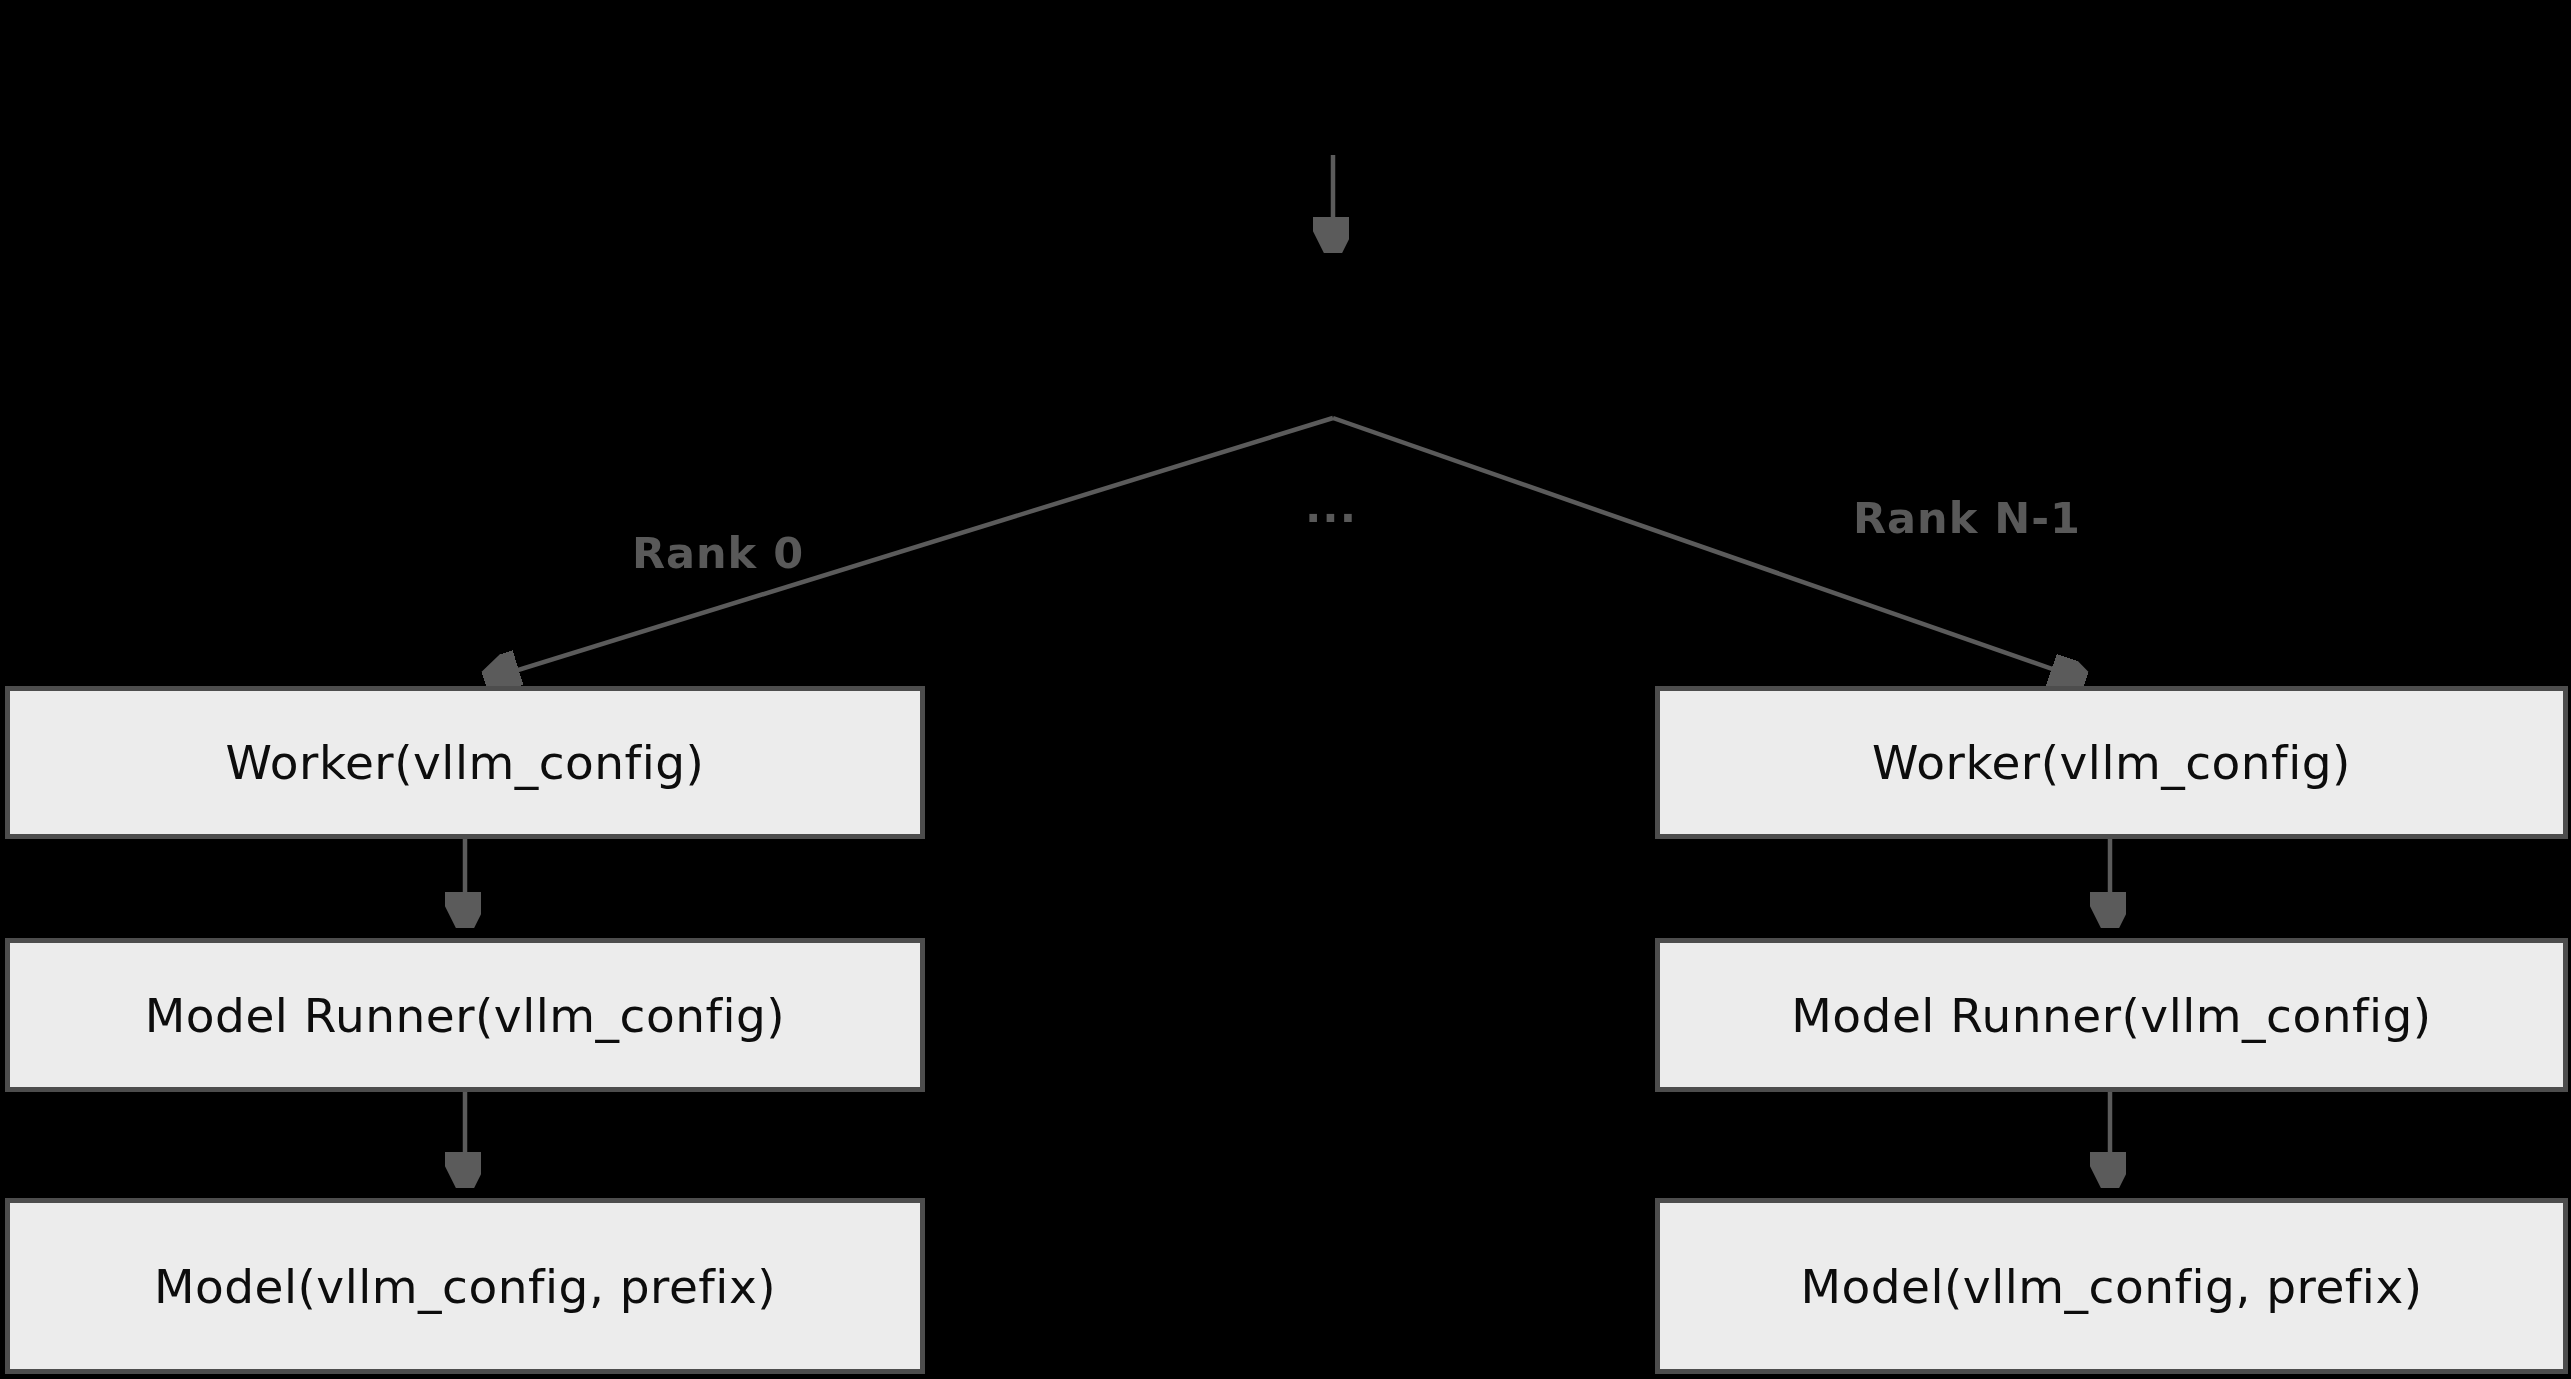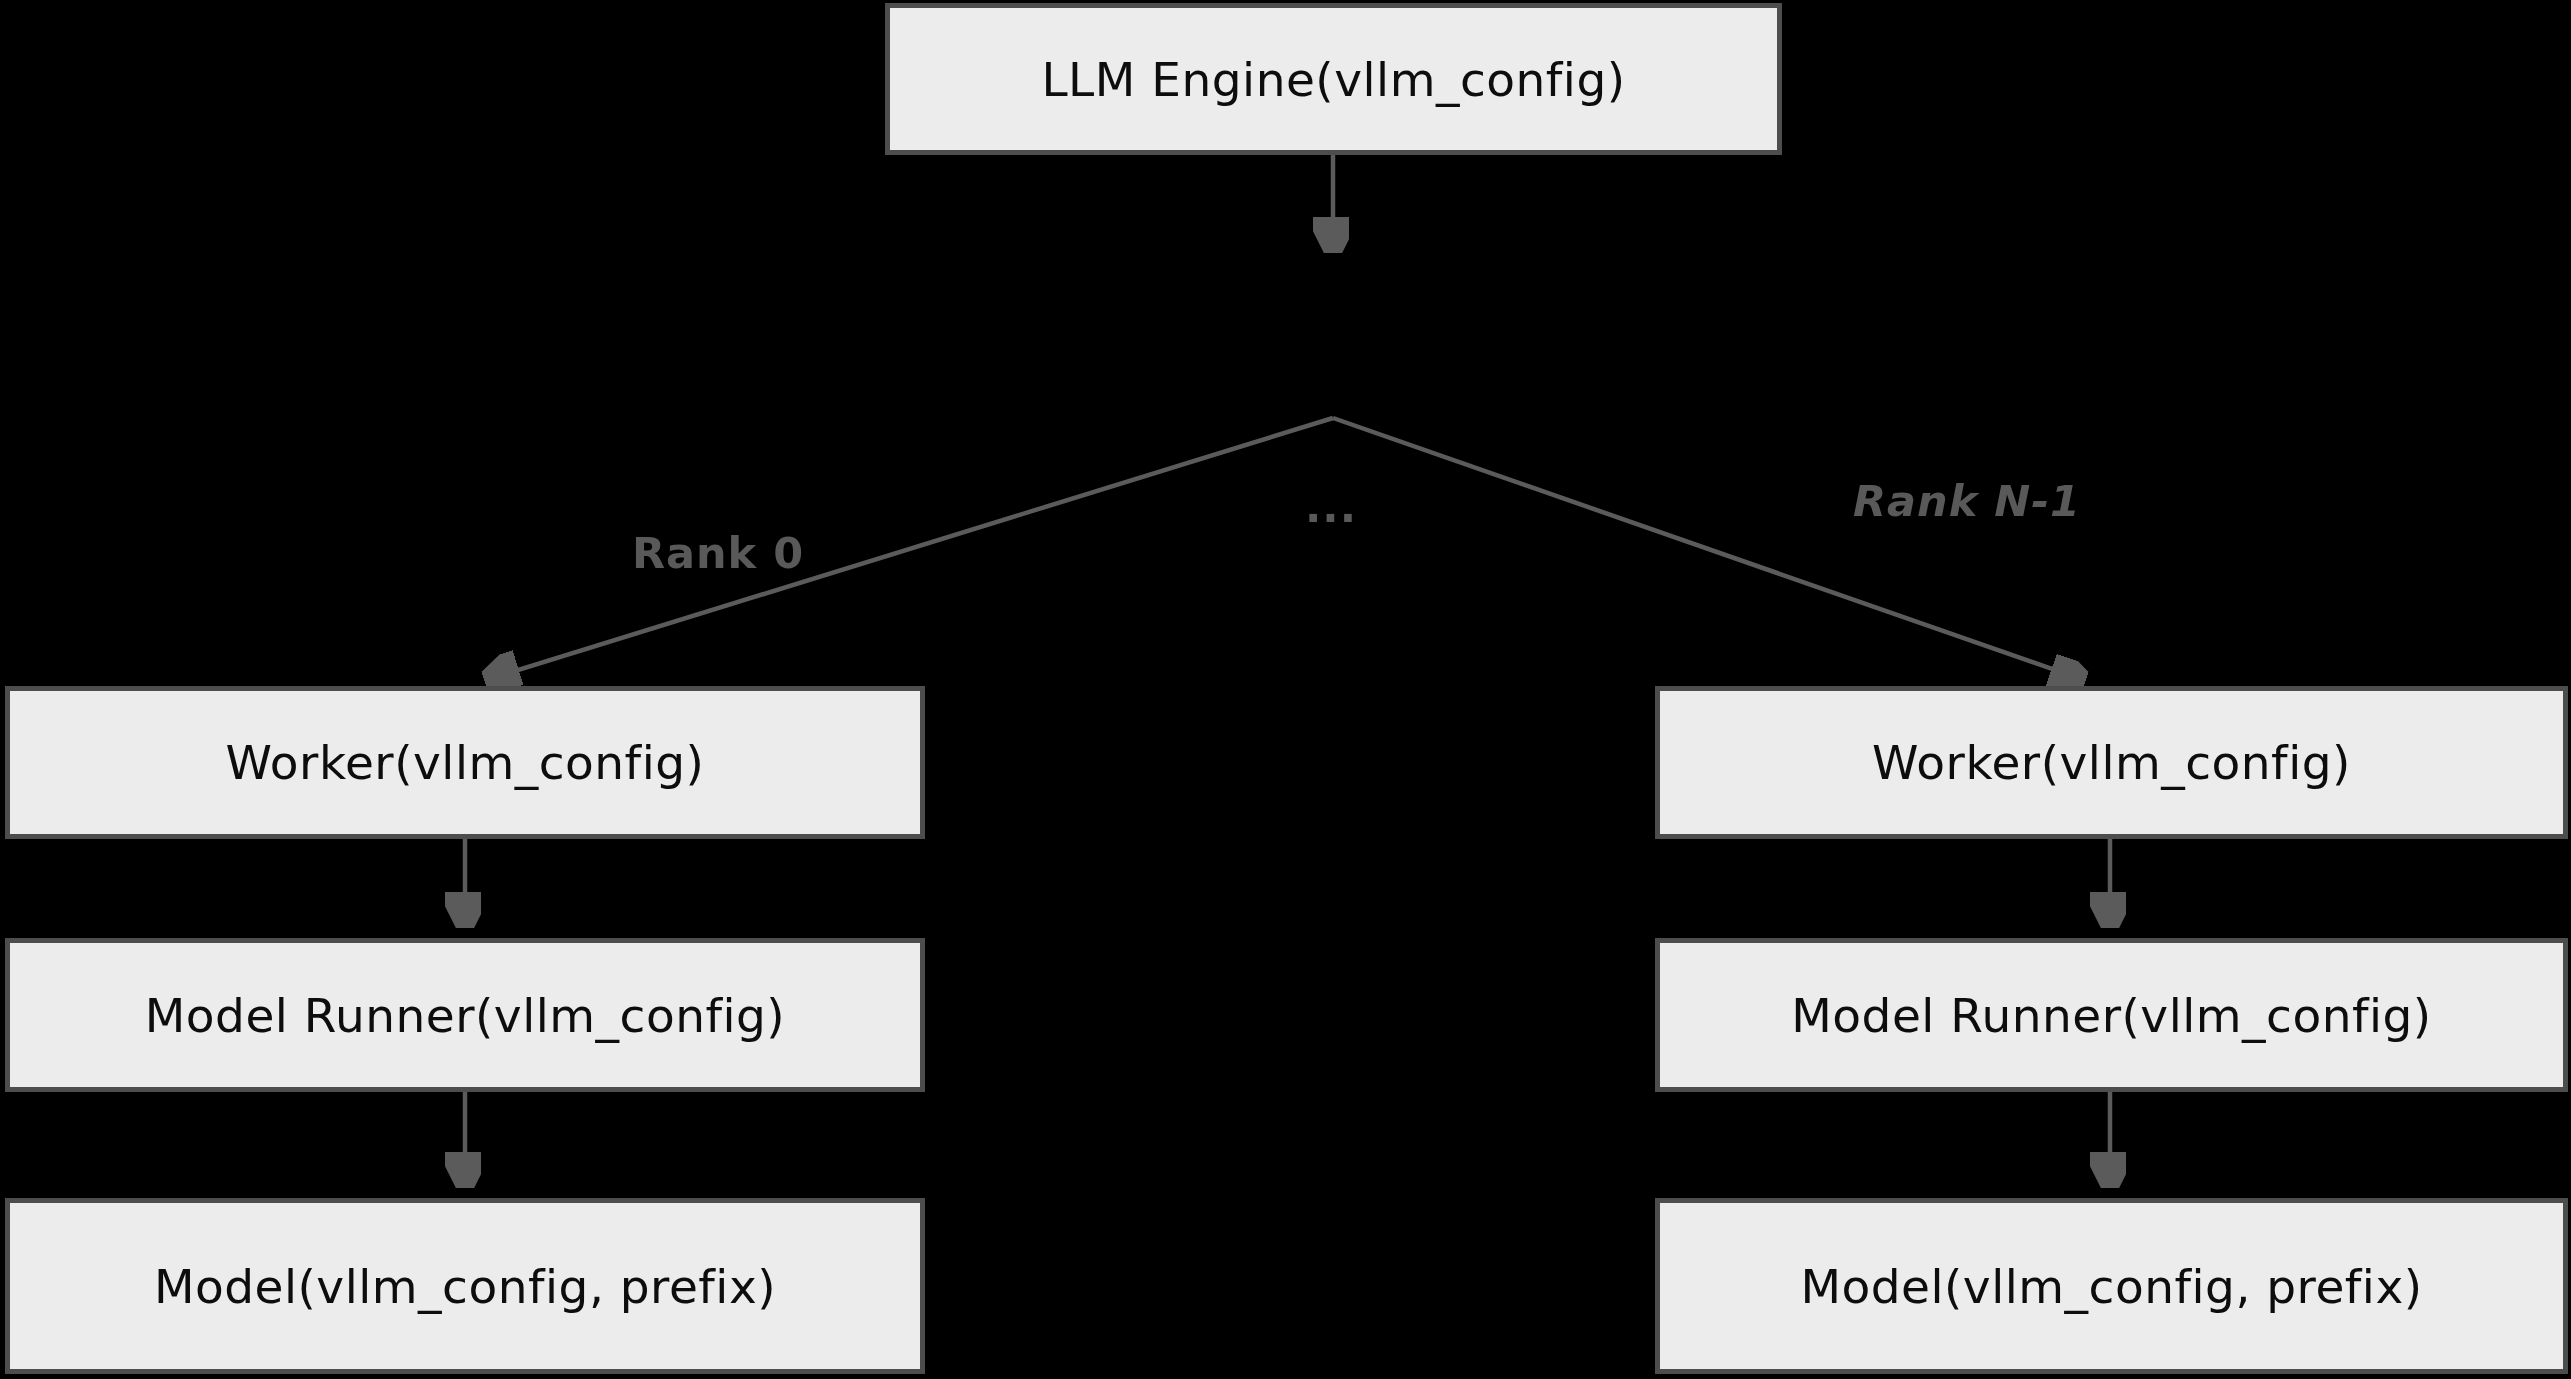--- a/index.html
+++ b/index.html
@@ -43,21 +43,21 @@
     position: absolute;
     color: #595959;
     font-size: 43px;
     font-weight: 600;
     text-align: center;
     white-space: nowrap;
     letter-spacing: 1px;
   }
   #label-rank-0   { left: 598px;  top: 528px; width: 240px; text-align: center; }
   #label-ellipsis { left: 1281px; top: 482px; width: 100px; font-weight: 700; }
-  #label-rank-n   { left: 1827px; top: 476px; width: 280px; font-style: italic; }
+  #label-rank-n   { left: 1827px; top: 493px; width: 280px; }
 
   #edges-layer {
     position: absolute;
     left: 0; top: 0;
     width: 2571px;
     height: 1379px;
   }
   #edges-layer path {
     stroke: #5b5b5b;
     stroke-width: 4.5;
@@ -77,23 +77,20 @@
     </defs>
     <path d="M1333,155 L1333,245" marker-end="url(#arrowhead)"></path>
     <path d="M1333,418 L492,678" marker-end="url(#arrowhead)"></path>
     <path d="M1333,418 L2078,678" marker-end="url(#arrowhead)"></path>
     <path d="M465,839 L465,920" marker-end="url(#arrowhead)"></path>
     <path d="M465,1092 L465,1180" marker-end="url(#arrowhead)"></path>
     <path d="M2110,839 L2110,920" marker-end="url(#arrowhead)"></path>
     <path d="M2110,1092 L2110,1180" marker-end="url(#arrowhead)"></path>
   </svg>
 
-  <div class="node" id="node-llm-engine">
-    <span>LLM Engine(vllm_config)</span>
-  </div>
 
 
   <div class="node" id="node-worker-left">
     <span>Worker(vllm_config)</span>
   </div>
 
   <div class="node" id="node-model-runner-left">
     <span>Model Runner(vllm_config)</span>
   </div>
 

